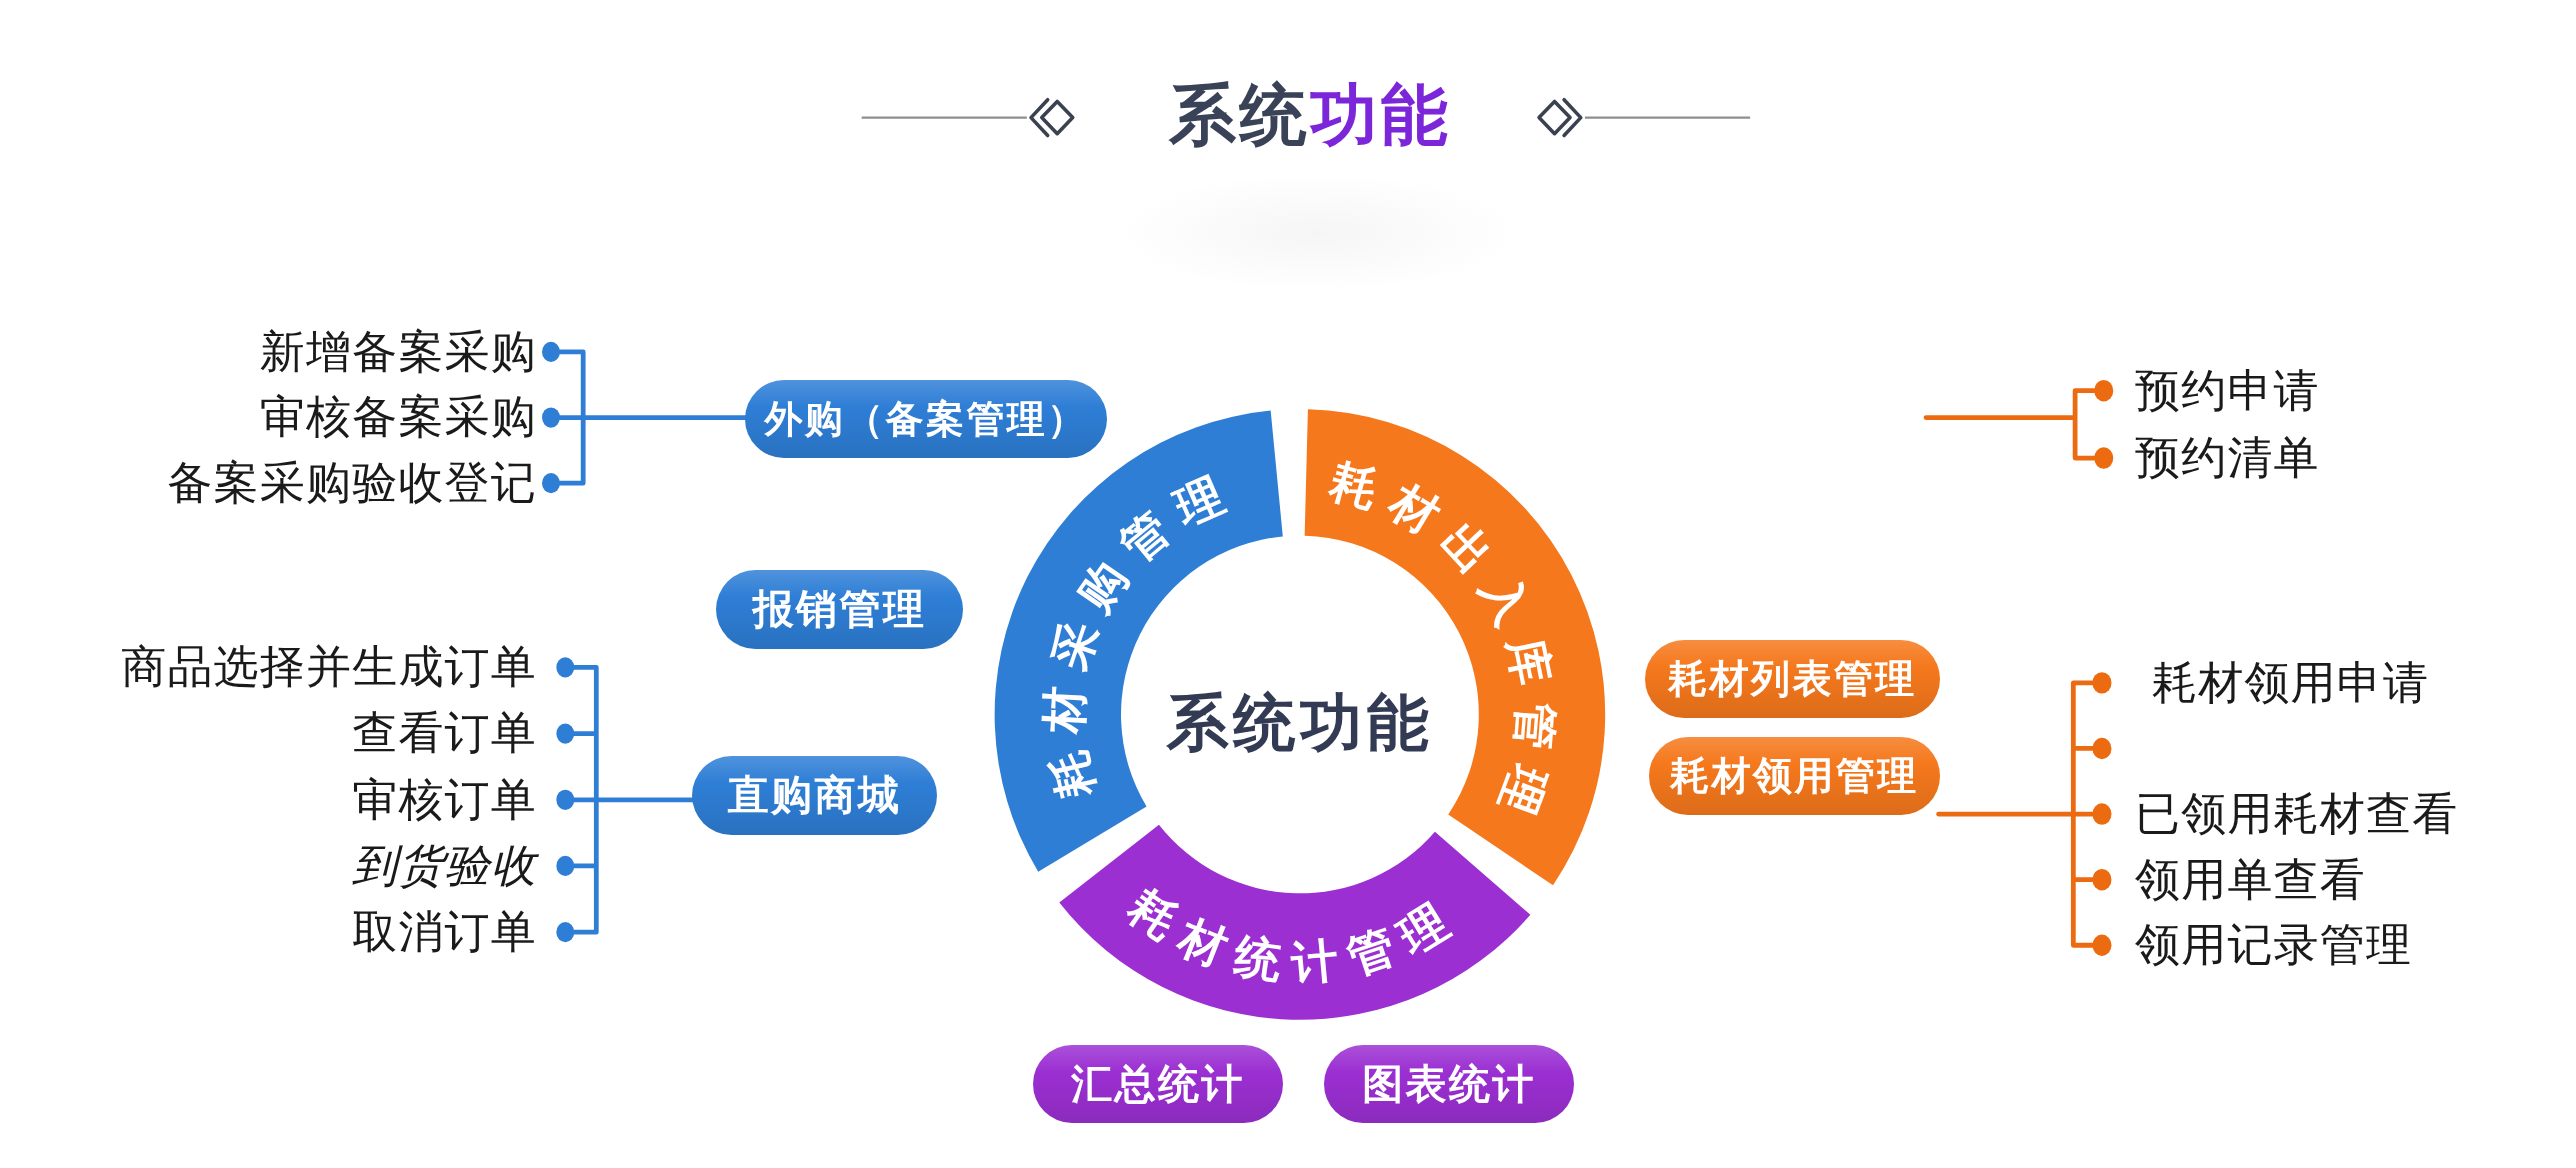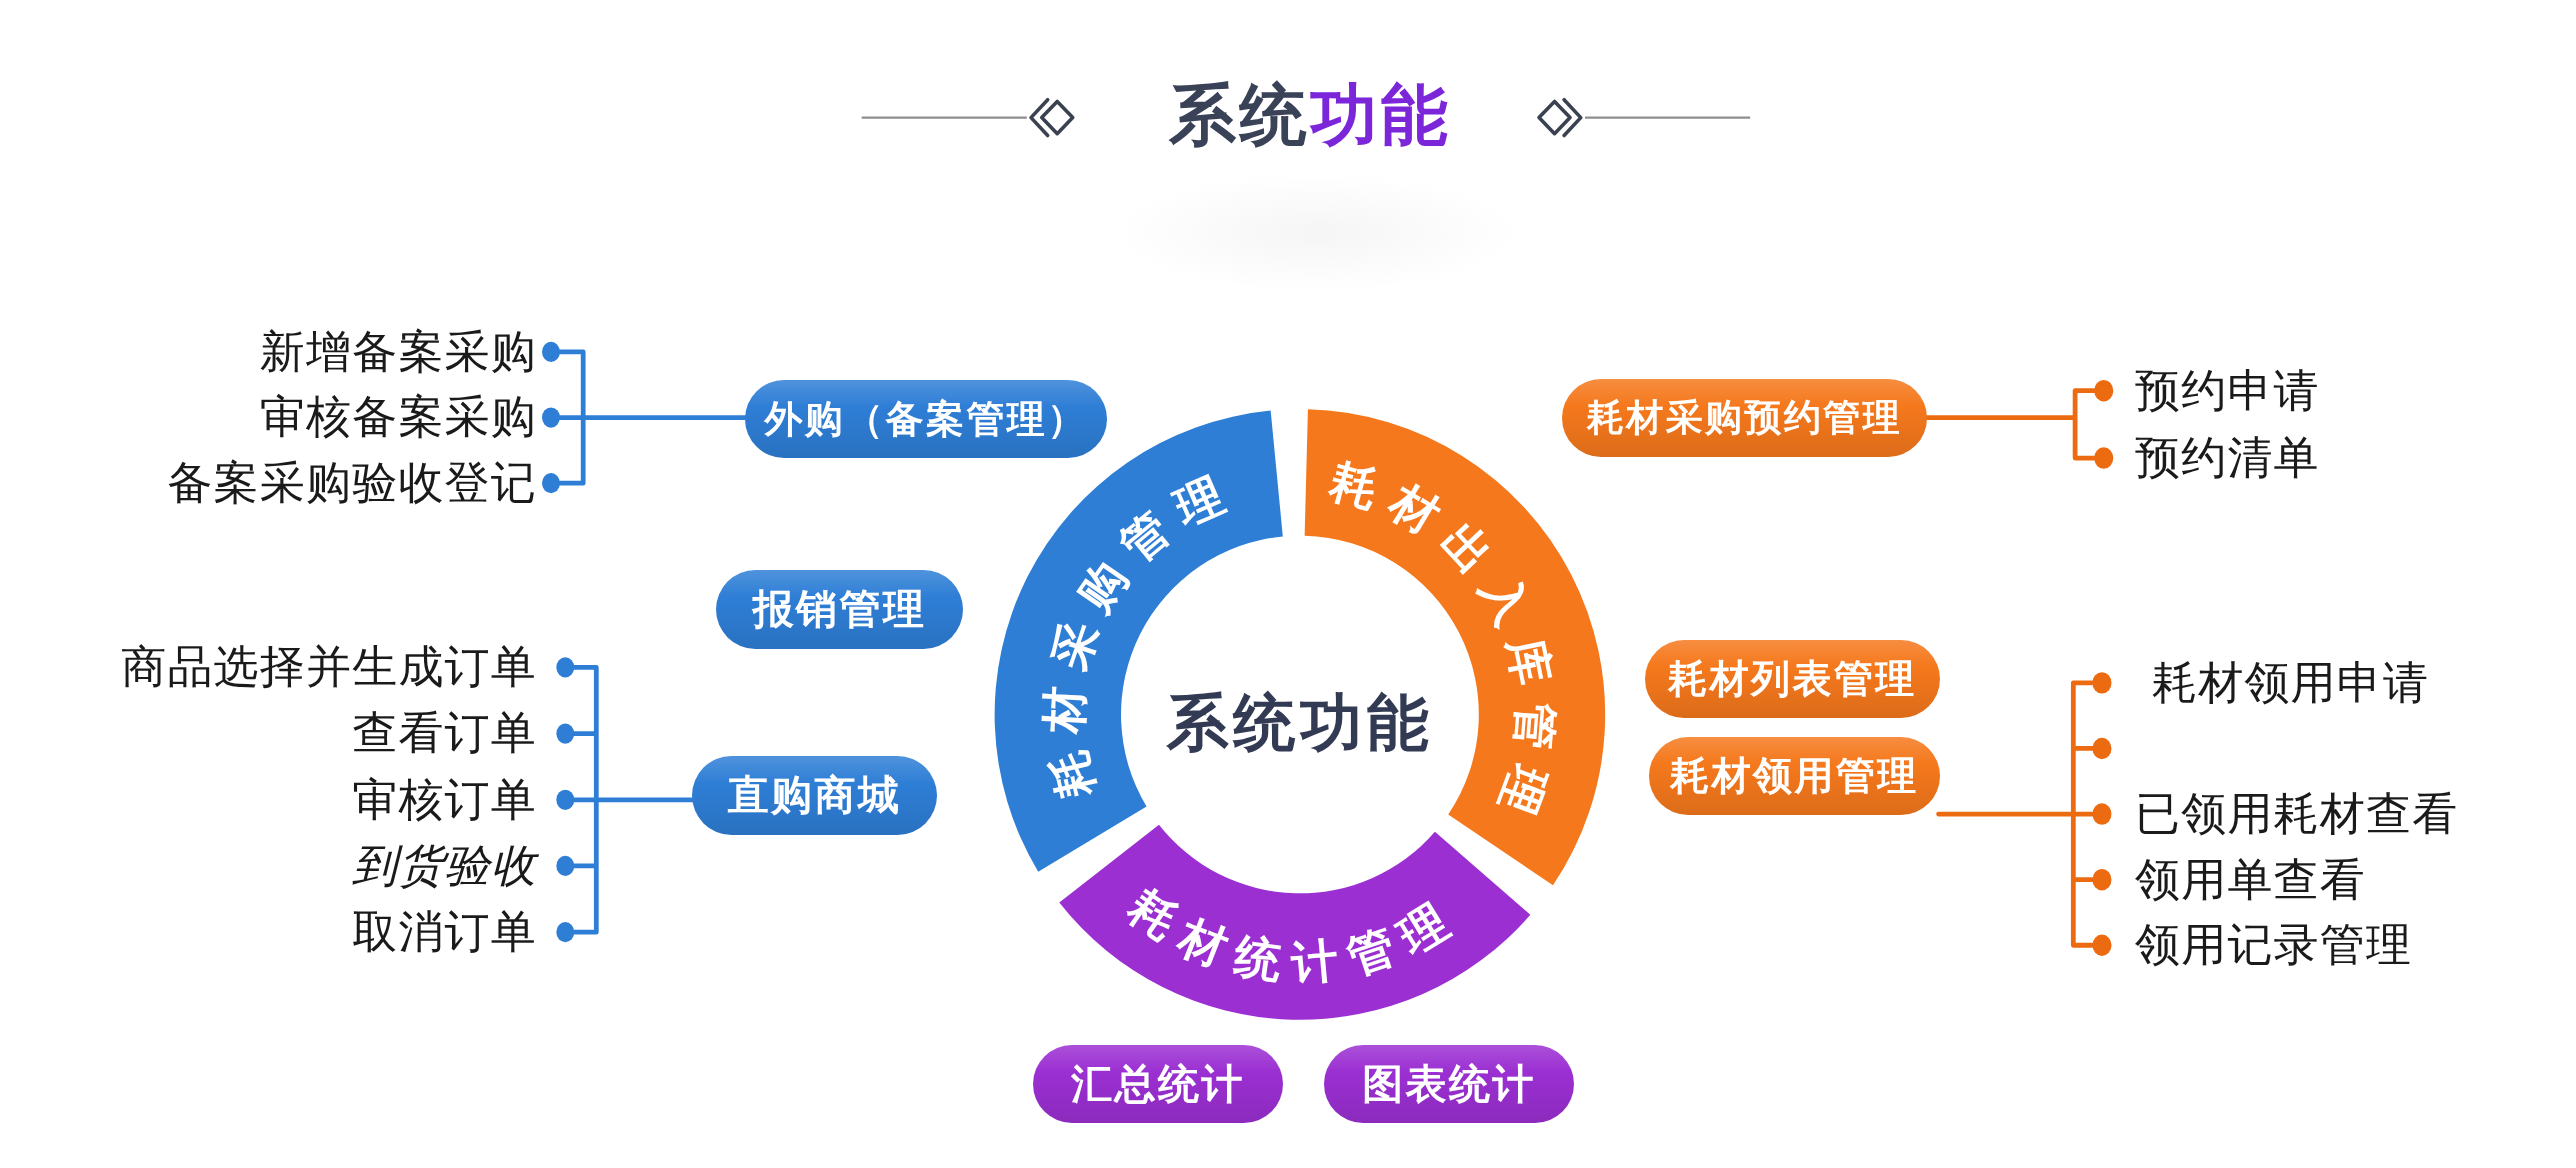--- a/index.html
+++ b/index.html
@@ -105,21 +105,20 @@
     </g>
   </svg>
 
   <div class="title"><span class="t-dark">系统</span><span class="t-purple">功能</span></div>
   <div class="blob"></div>
 
   <div class="pill blue" style="left:745px;top:380px;width:362px;height:78px;font-size:38px;">外购（备案管理）</div>
   <div class="pill blue" style="left:692px;top:756px;width:245px;height:79px;font-size:41px;">直购商城</div>
   <div class="pill blue" style="left:716px;top:570px;width:247px;height:79px;font-size:41px;">报销管理</div>
 
-  <div class="pill orange" style="left:1562px;top:379px;width:365px;height:78px;font-size:37px;">耗材采购预约管理</div>
   <div class="pill orange" style="left:1645px;top:640px;width:295px;height:78px;font-size:39px;">耗材列表管理</div>
   <div class="pill orange" style="left:1649px;top:737px;width:291px;height:78px;font-size:39px;">耗材领用管理</div>
 
   <div class="pill purple" style="left:1033px;top:1045px;width:250px;height:78px;font-size:41px;">汇总统计</div>
   <div class="pill purple" style="left:1324px;top:1045px;width:250px;height:78px;font-size:41px;">图表统计</div>
 
   <div class="item leftside" style="top:352px;">新增备案采购</div>
   <div class="item leftside" style="top:417px;">审核备案采购</div>
   <div class="item leftside" style="top:483px;">备案采购验收登记</div>
   <div class="item leftside" style="top:667px;">商品选择并生成订单</div>

